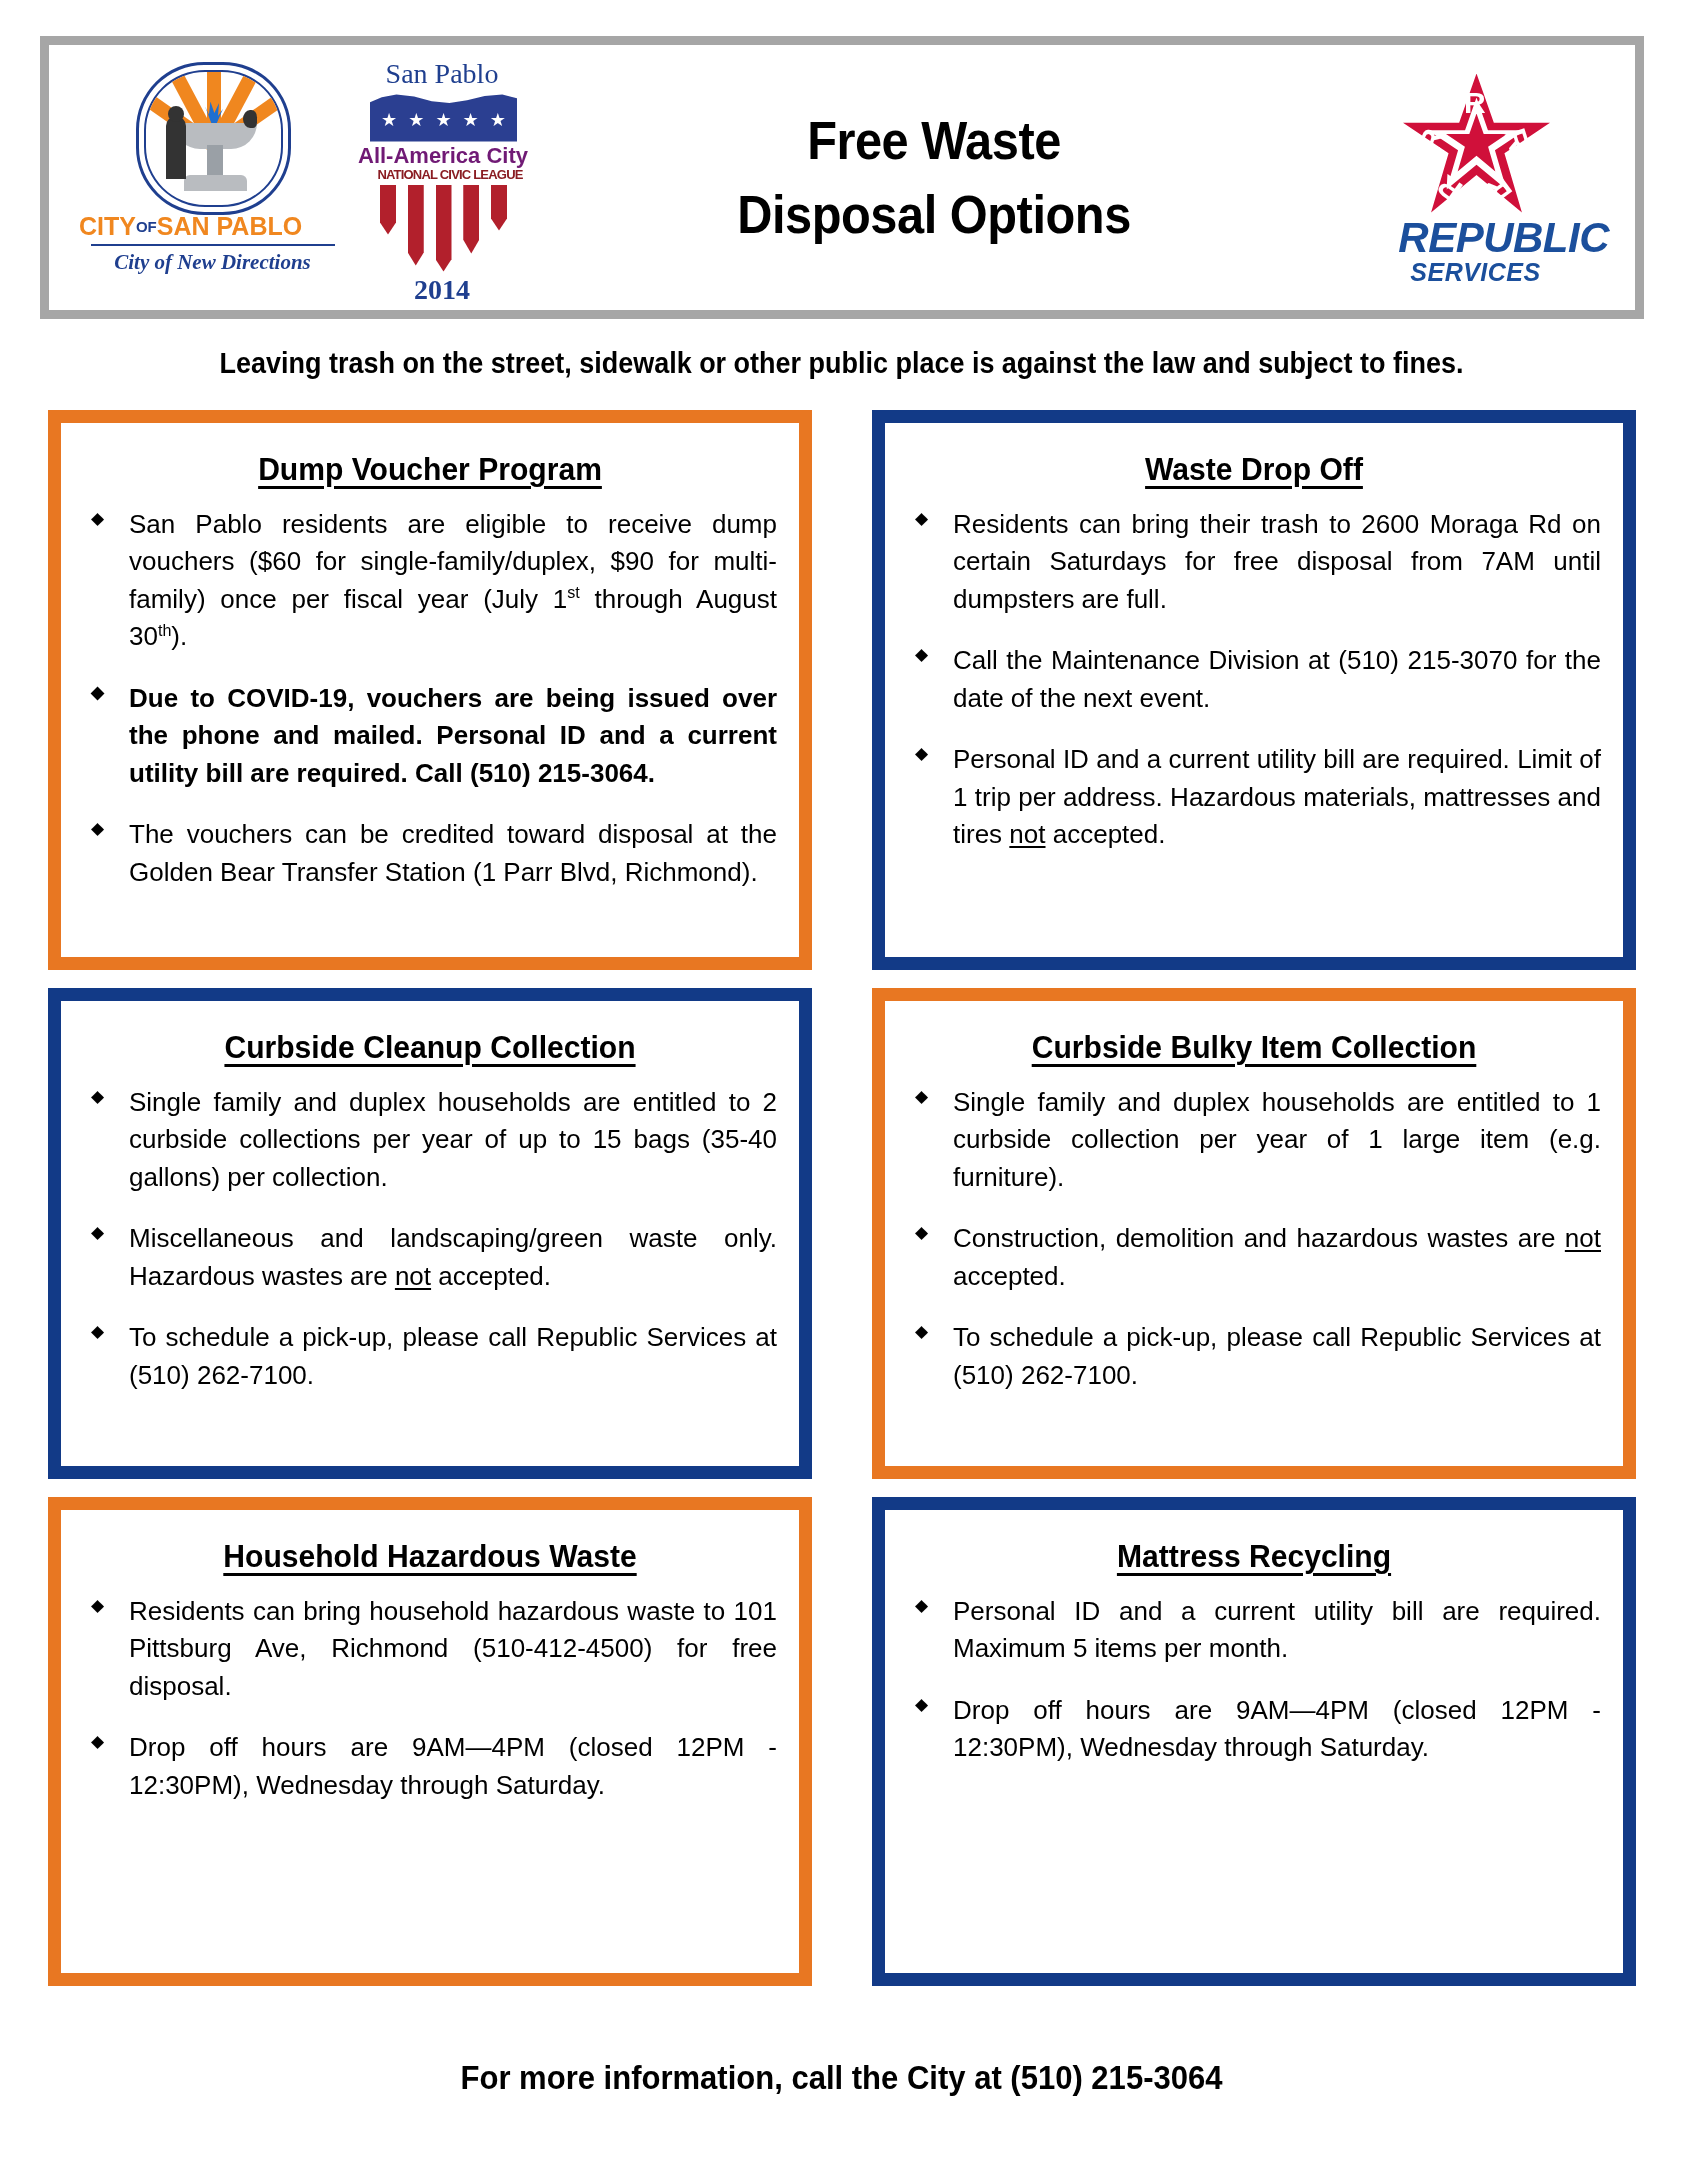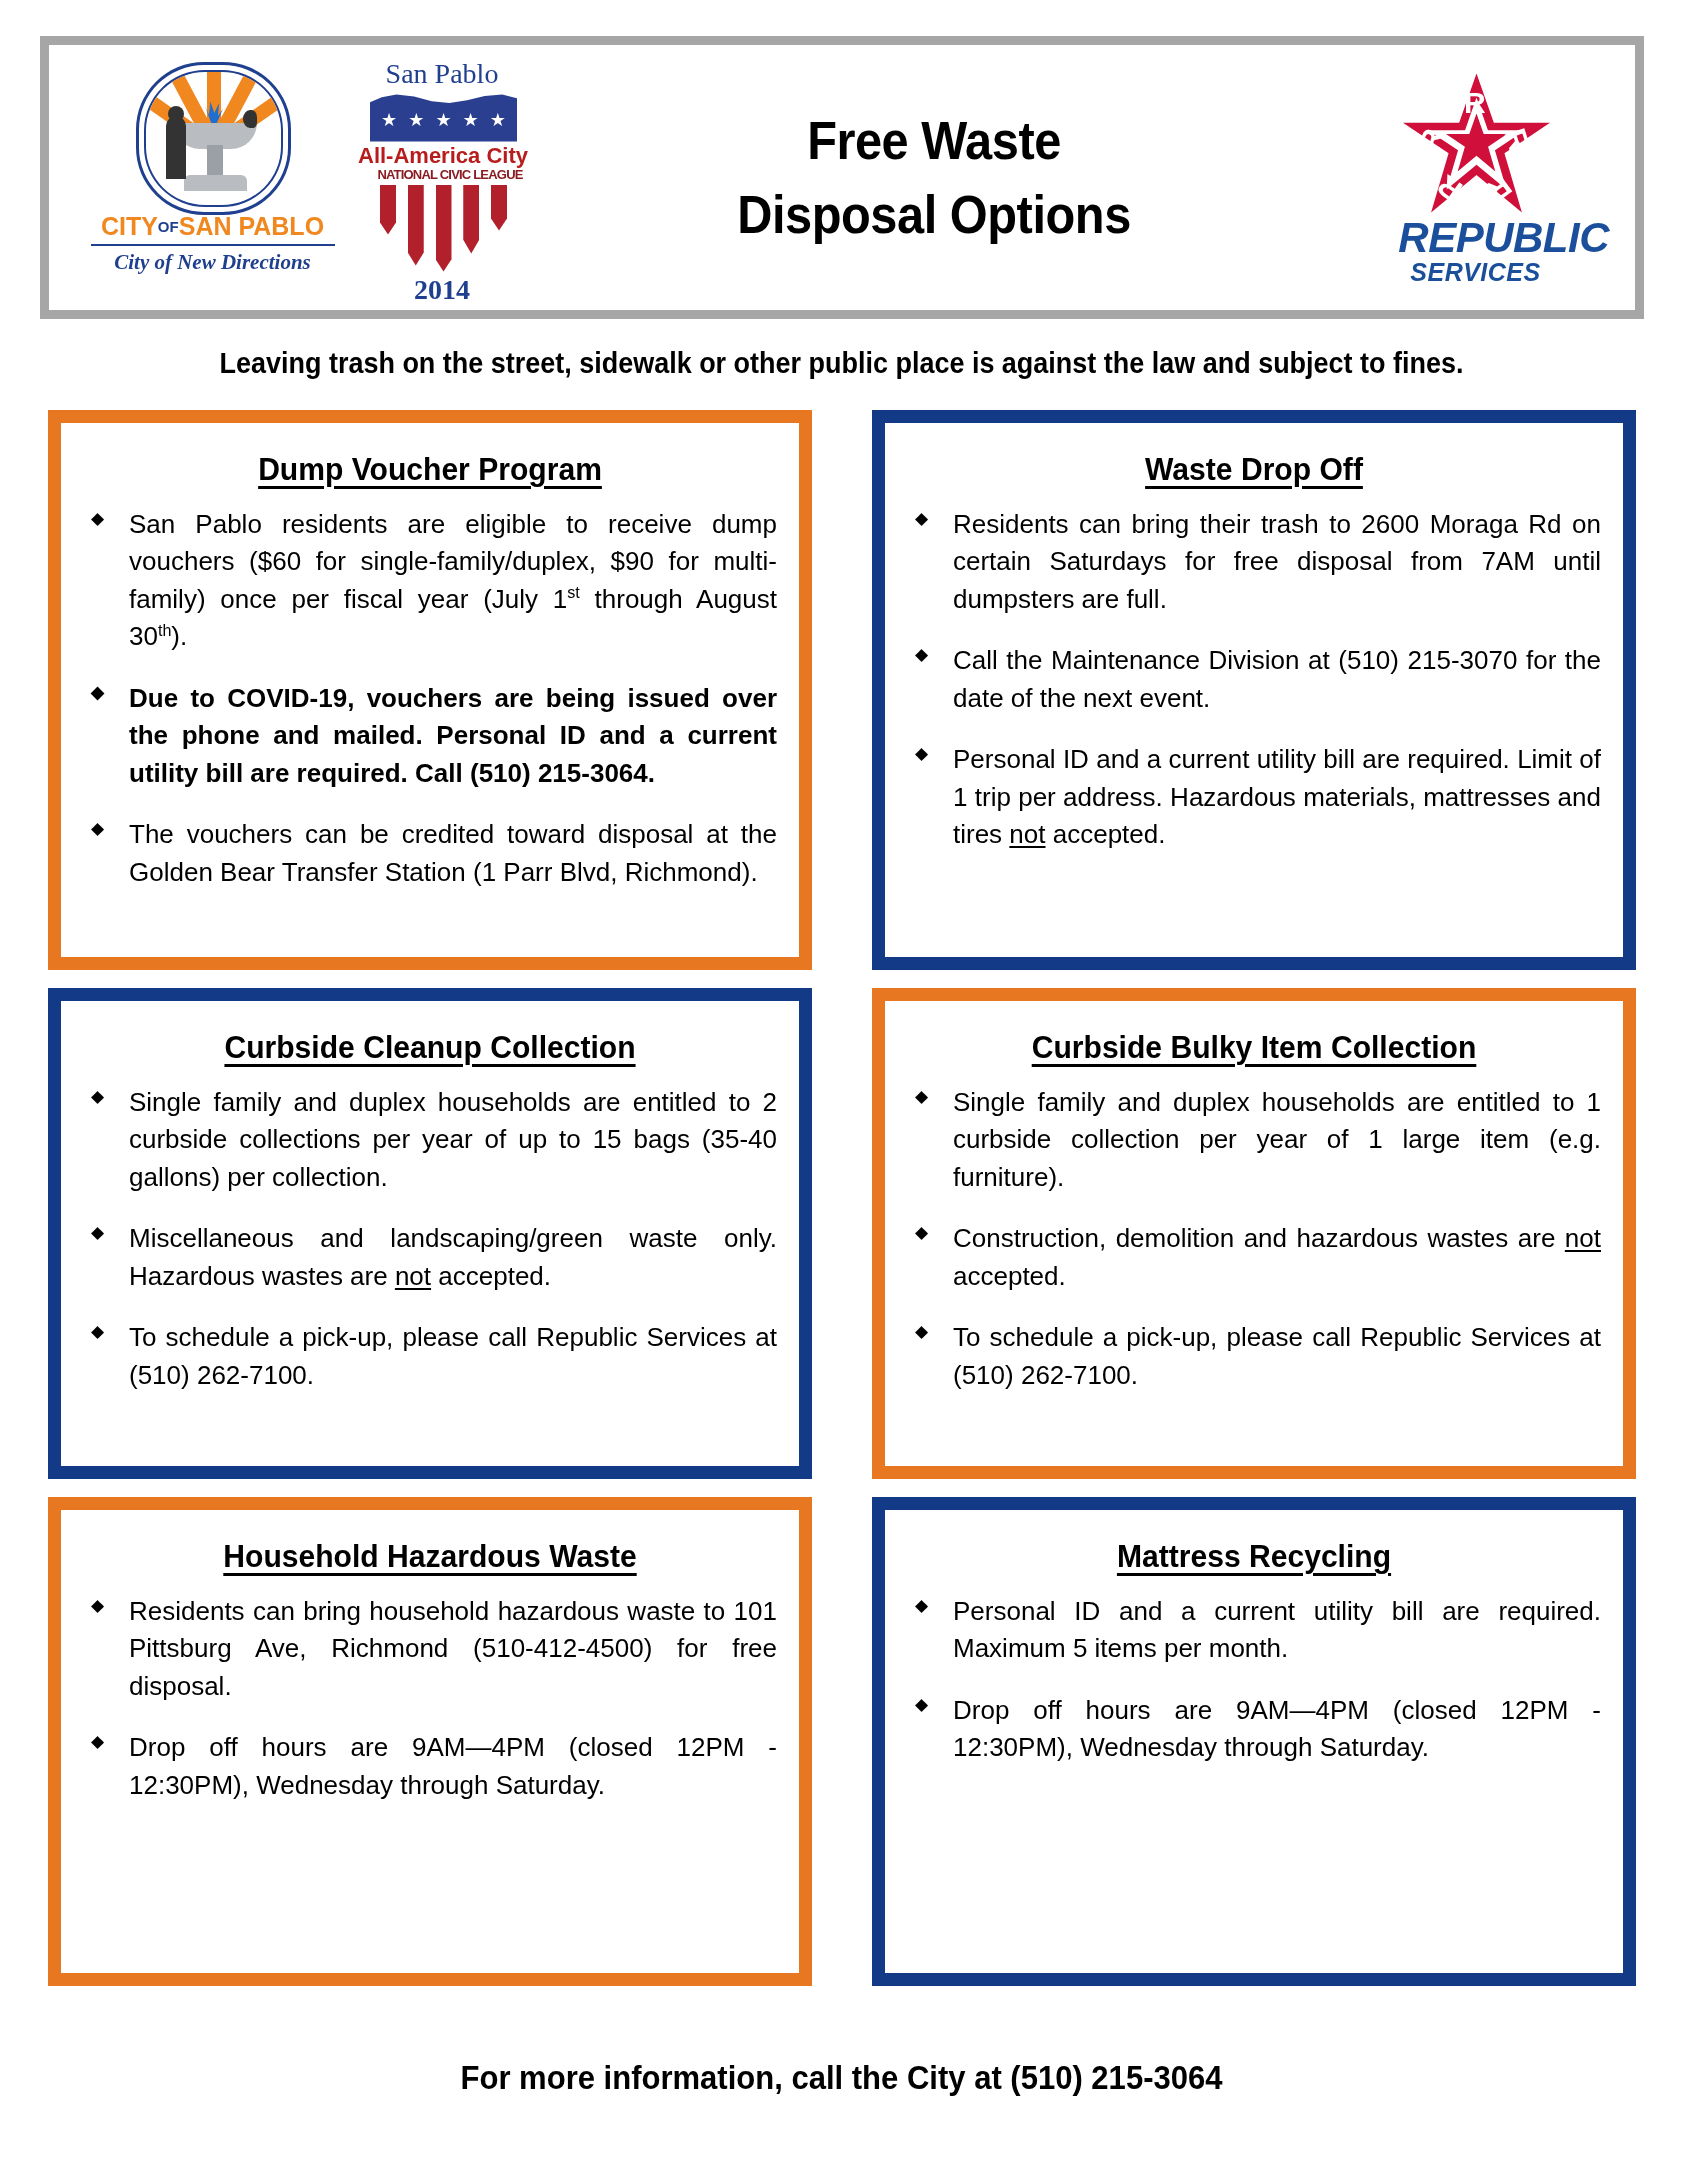--- a/index.html
+++ b/index.html
@@ -125,21 +125,20 @@
     position: absolute;
     left: 97px; top: 38px;
     width: 14px; height: 18px;
     background: #333333;
     border-radius: 50% 40% 30% 50%;
   }
   .city-wordmark {
     position: absolute;
     left: 0; top: 158px;
     width: 267px;
-    text-align: center;
     font-family: "Liberation Sans", sans-serif;
     font-weight: bold;
     font-size: 25px;
     letter-spacing: 0px;
     color: #f0871f;
     white-space: nowrap;
   }
   .city-wordmark .of {
     font-size: 15px;
     color: #1f3f8f;
@@ -201,21 +200,21 @@
     line-height: 1;
   }
   .aac-name {
     position: absolute;
     left: 0; top: 89px;
     width: 168px;
     text-align: center;
     font-family: "Liberation Sans", sans-serif;
     font-weight: bold;
     font-size: 22px;
-    color: #b91c1c;
+    color: #701a75;
     white-space: nowrap;
   }
   .aac-league {
     position: absolute;
     left: 8px; top: 113px;
     width: 168px;
     text-align: center;
     font-family: "Liberation Sans", sans-serif;
     font-weight: bold;
     font-size: 13px;

